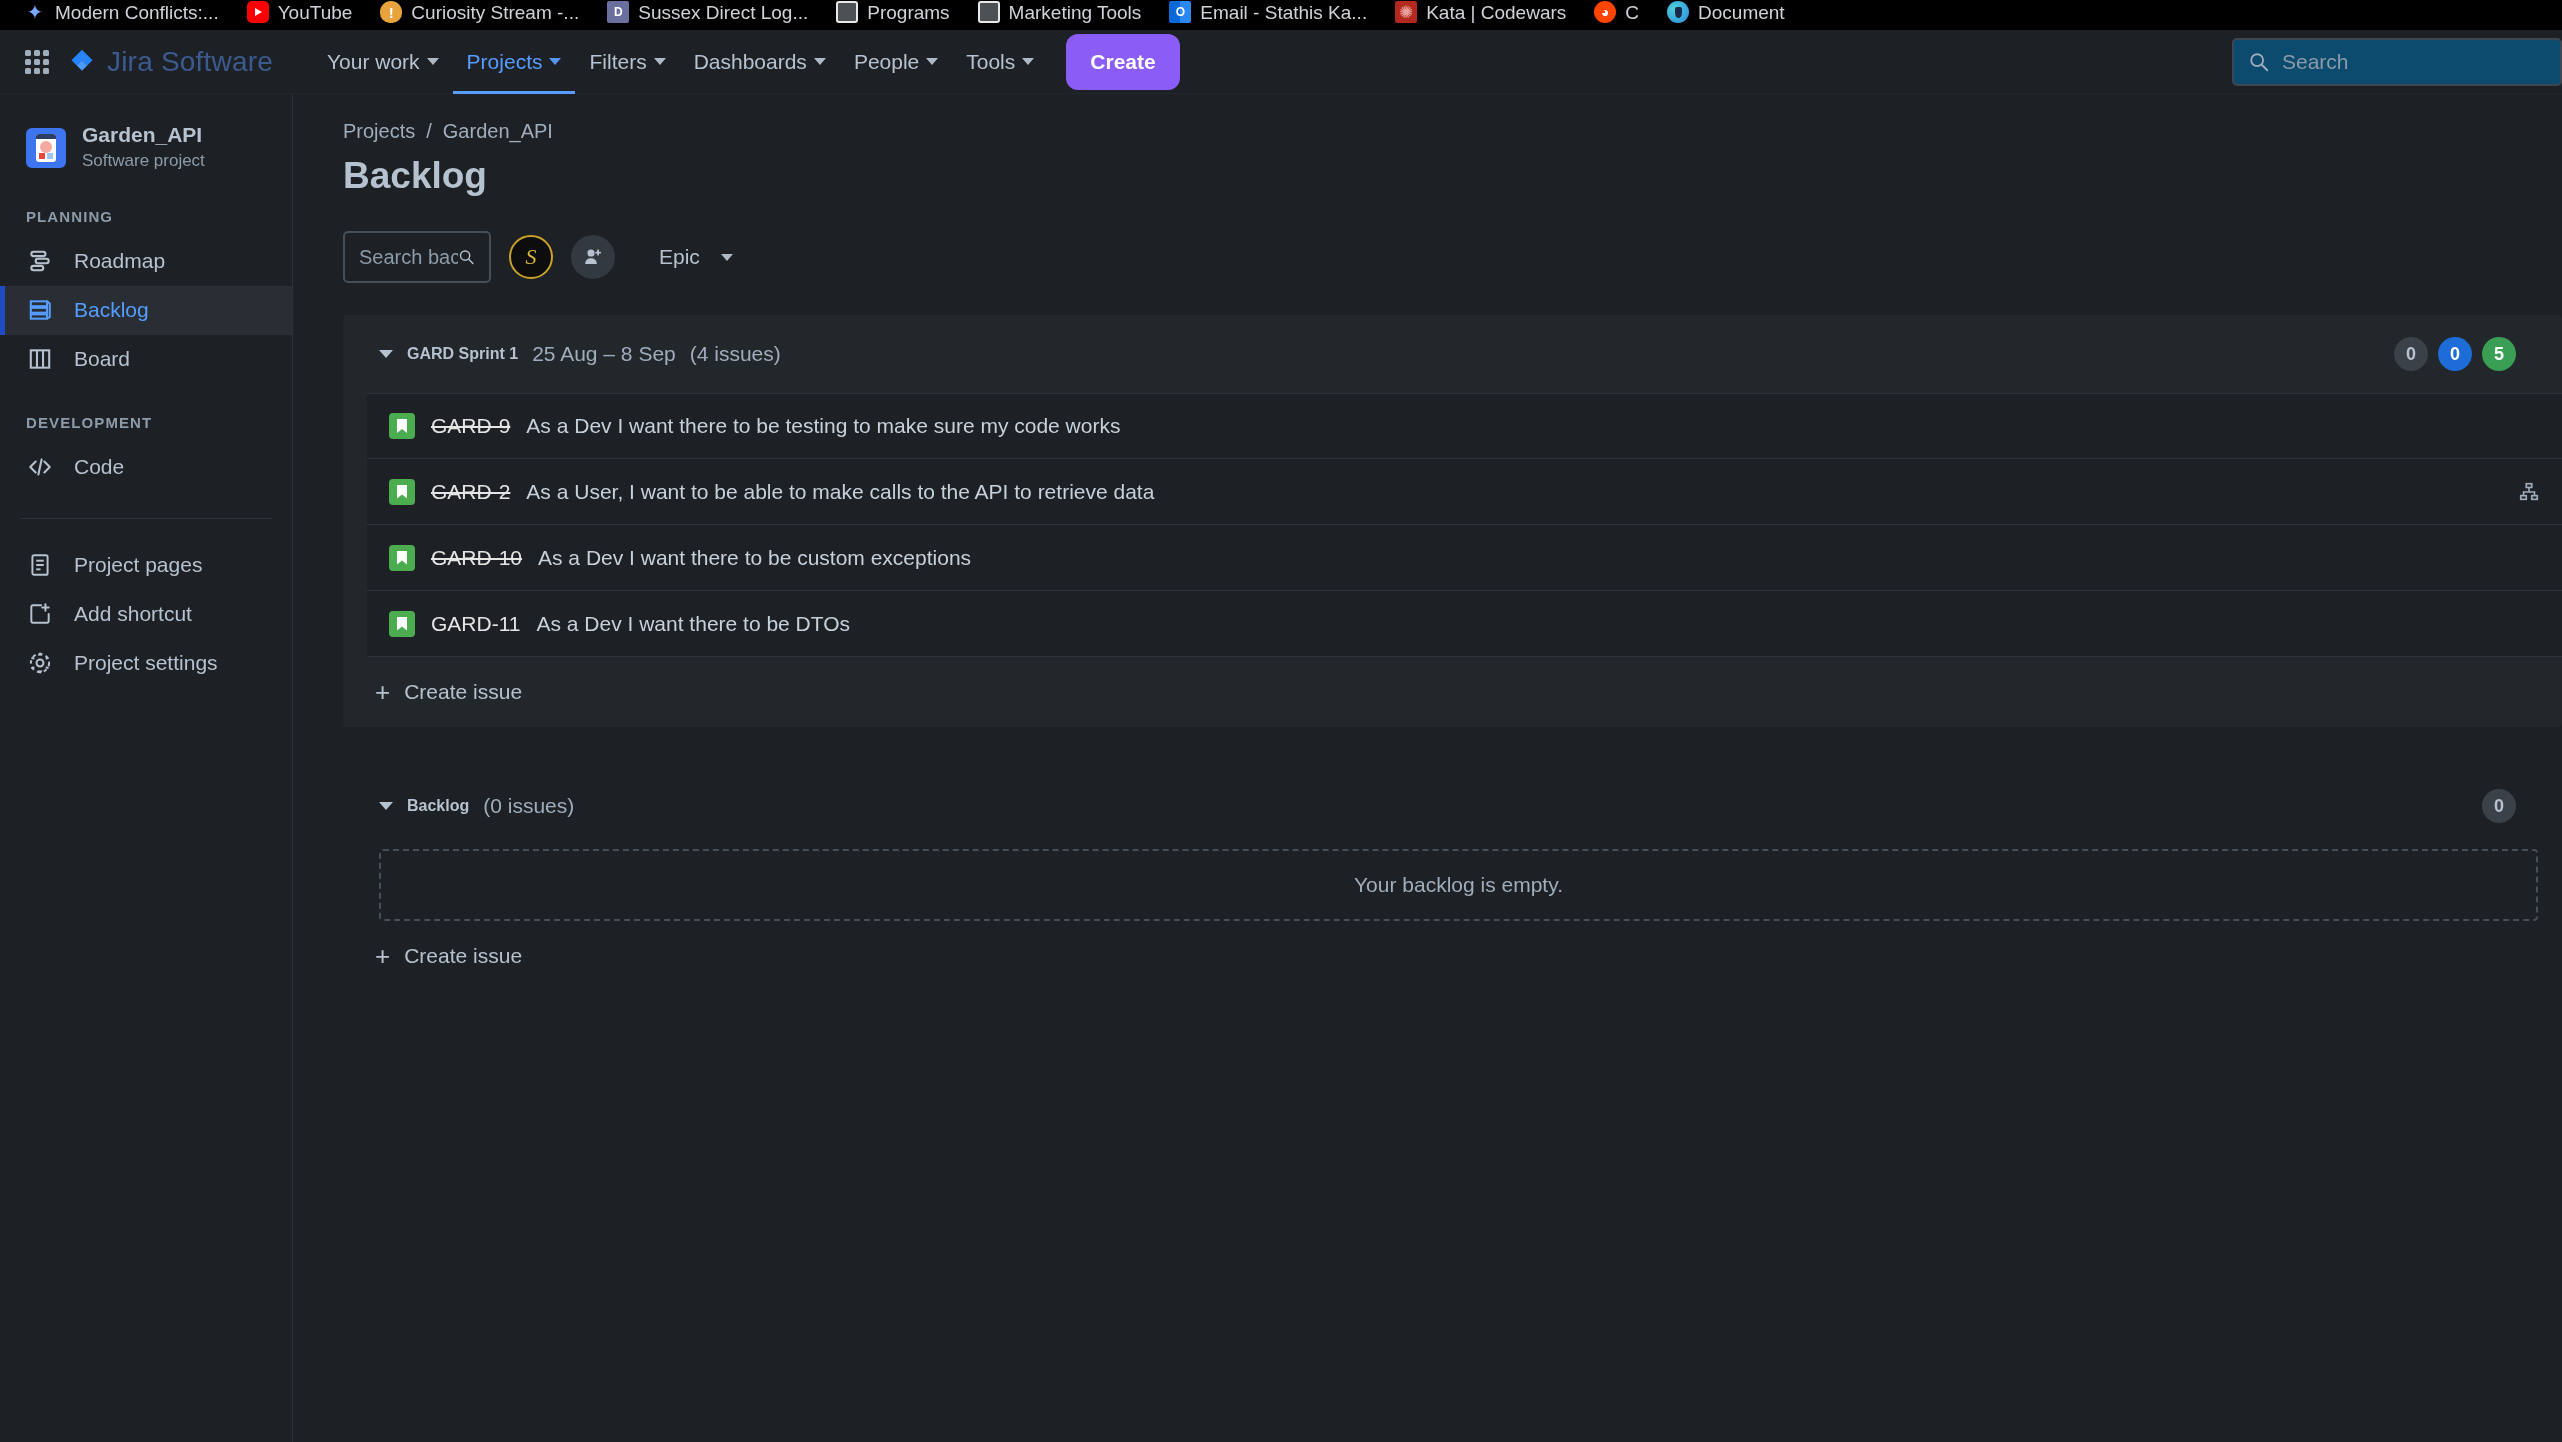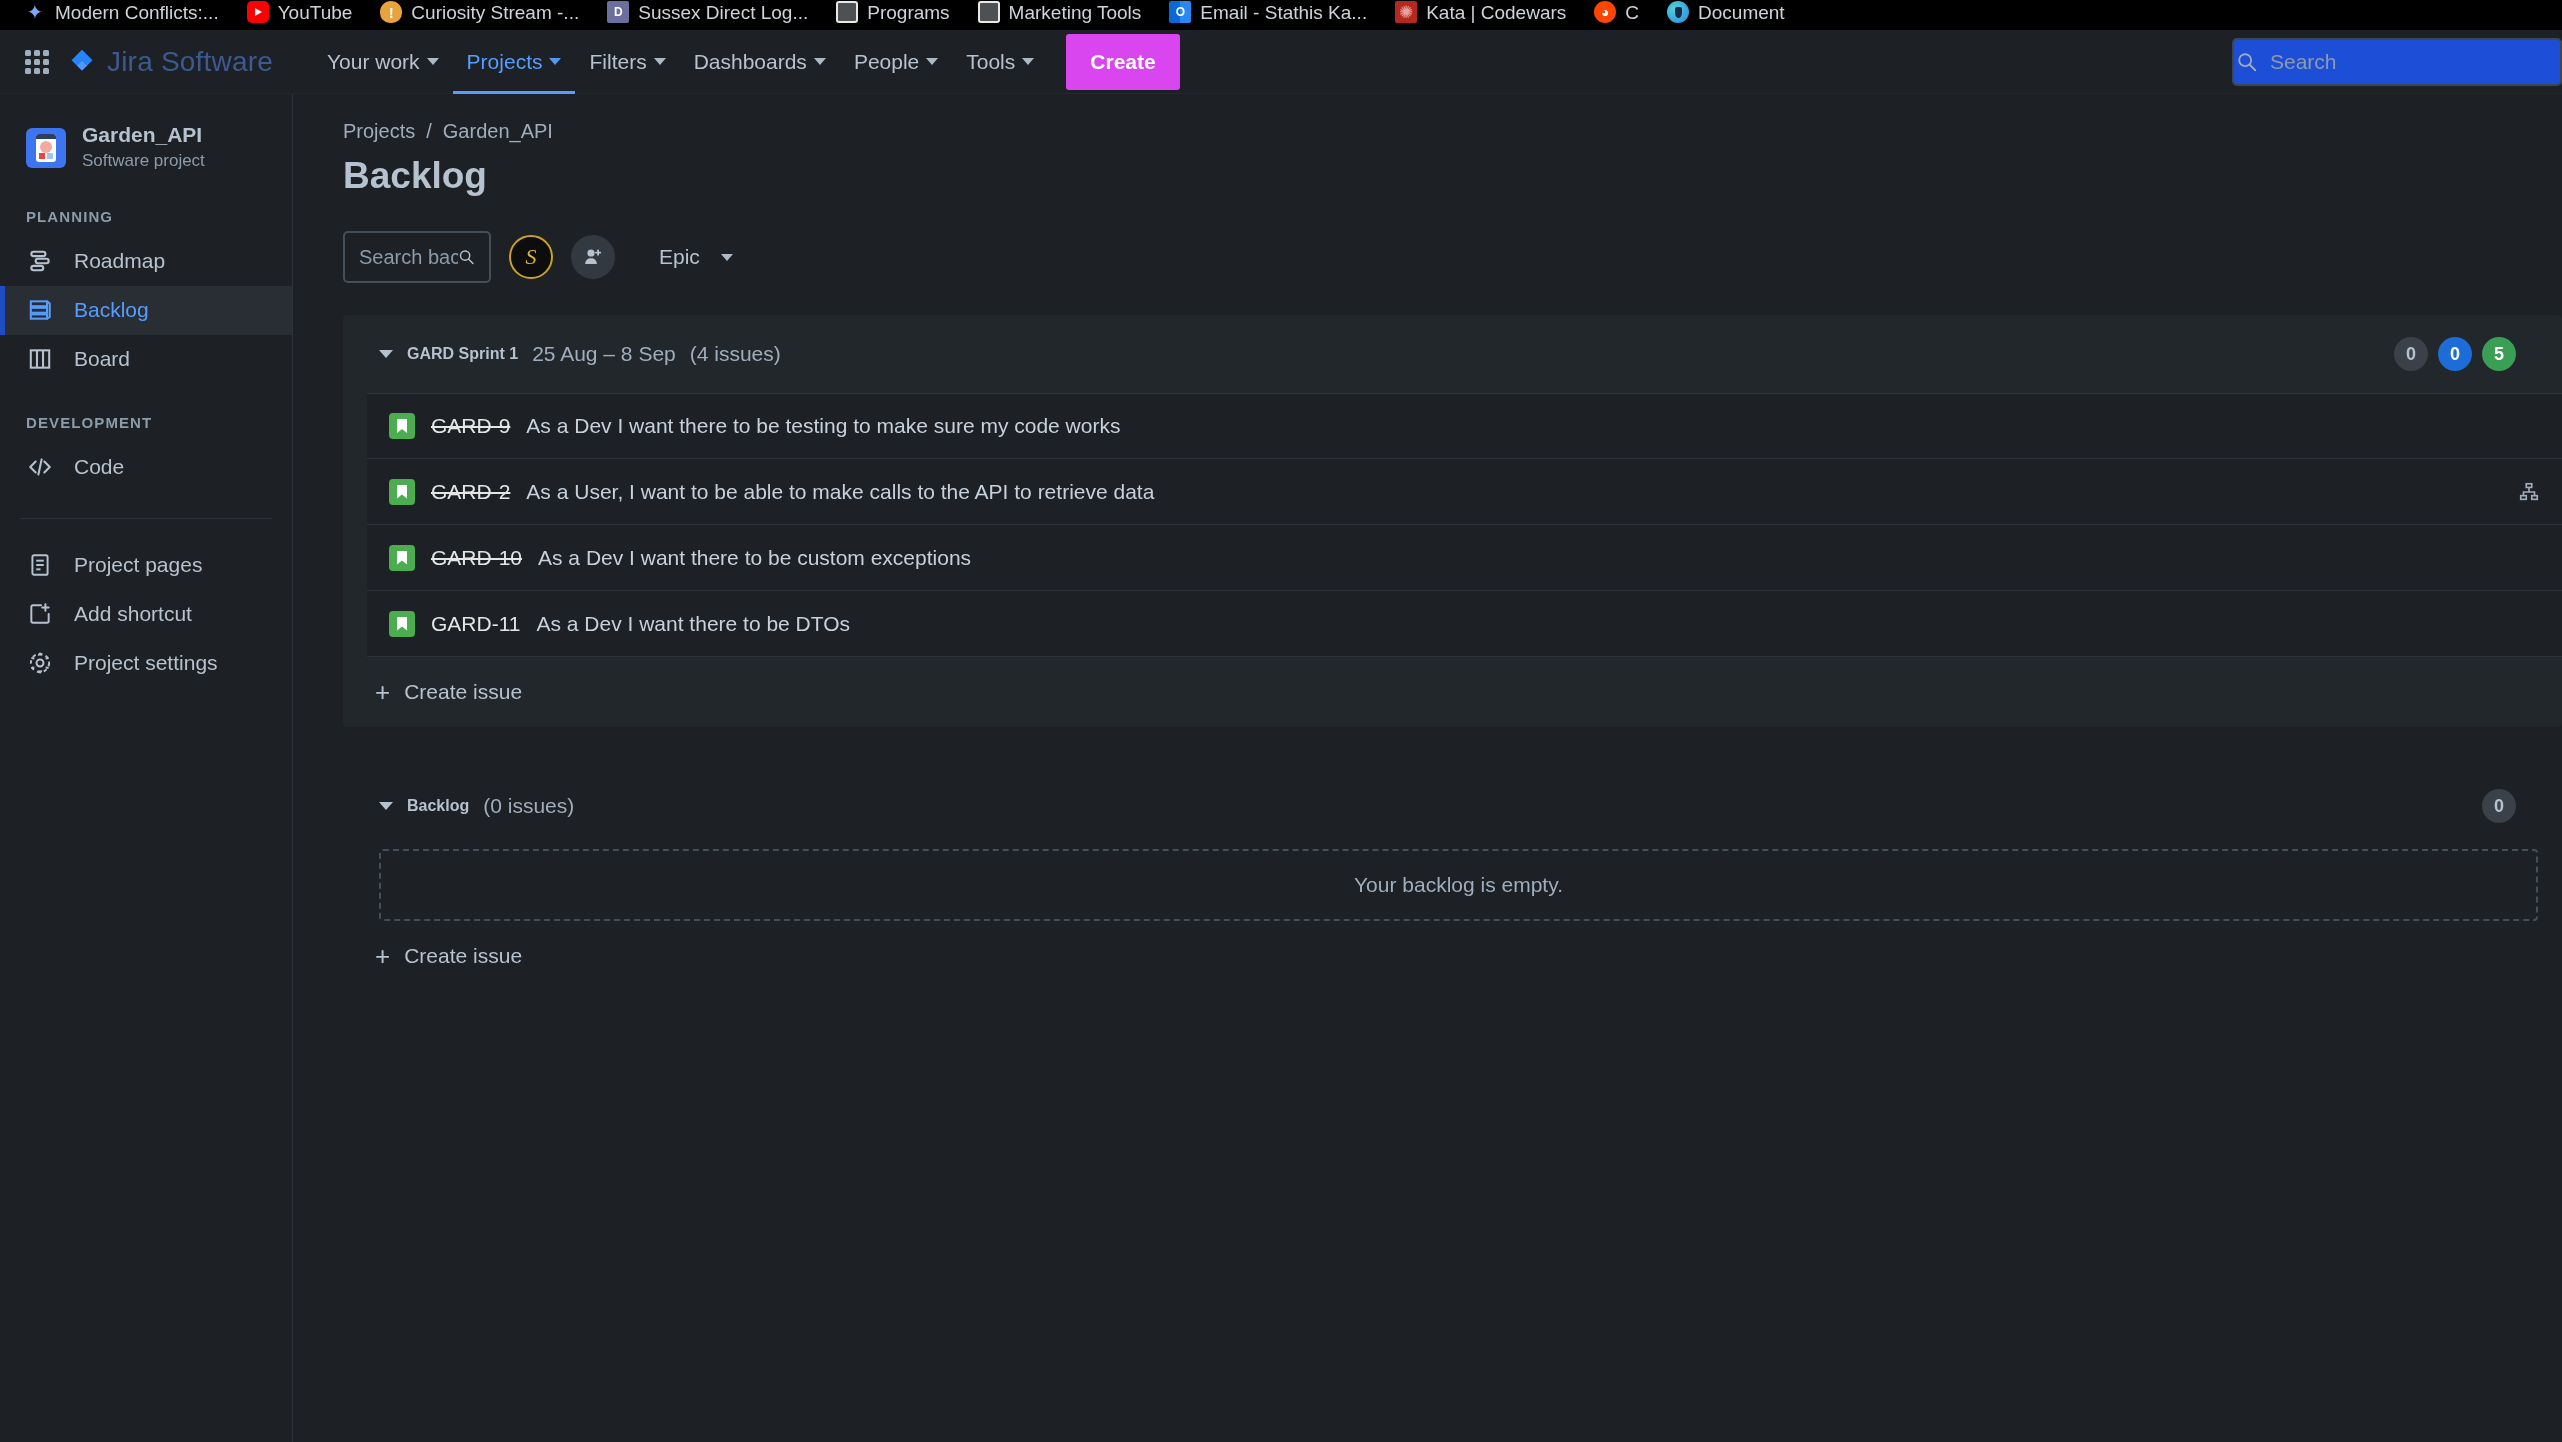--- a/index.html
+++ b/index.html
@@ -71,29 +71,29 @@
     padding: 24px 14px; cursor: pointer;
     height: 64px; position: relative;
   }
   .navitem.active { color: #579dff; }
   .navitem.active::after {
     content: ""; position: absolute; left: 0; right: 0; bottom: 0;
     height: 3px; background: #579dff;
   }
   .chev { width: 0; height: 0; border-left: 6px solid transparent; border-right: 6px solid transparent; border-top: 7px solid currentColor; opacity: .95; }
   .create-btn {
-    background: #d946ef; color: #ffffff; font-size: 21px; font-weight: bold;
-    border: none; border-radius: 3px; padding: 16px 24px; margin-left: 18px; cursor: pointer;
+    background: #8b5cf6; color: #ffffff; font-size: 21px; font-weight: bold;
+    border: none; border-radius: 12px; padding: 16px 24px; margin-left: 18px; cursor: pointer;
   }
   .search-wrap {
     position: absolute; right: 0; top: 50%; transform: translateY(-50%);
     display: flex; align-items: center;
     width: 330px; height: 48px;
-    background: #1d4ed8; border: 2px solid #3d4751; border-radius: 5px;
-    padding: 0 2px; gap: 12px;
+    background: #0c4a6e; border: 2px solid #3d4751; border-radius: 5px;
+    padding: 0 14px; gap: 12px;
   }
   .search-wrap .mag { flex: 0 0 auto; }
   .search-wrap input {
     background: transparent; border: none; outline: none;
     color: #b6c2cf; font-size: 21px; font-family: inherit; width: 100%;
   }
   .search-wrap input::placeholder { color: #8c9baa; }
 
   
   .body-wrap { display: flex; height: calc(1442px - 30px - 64px); }

